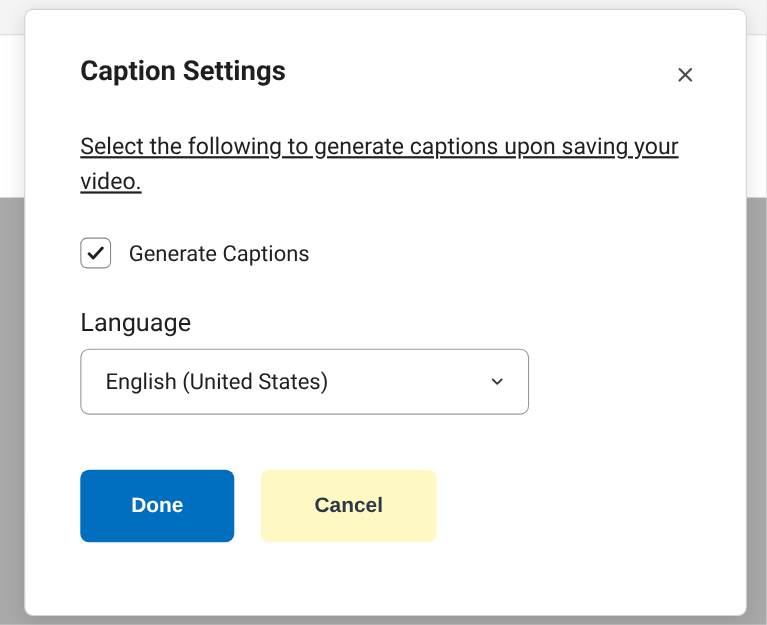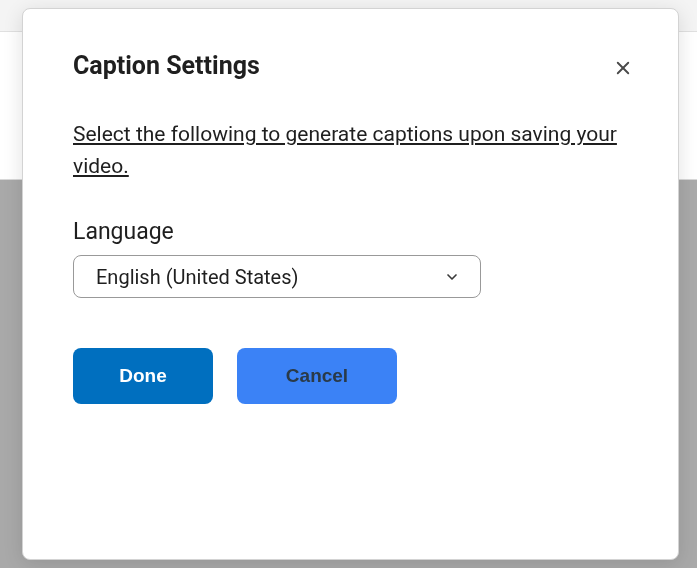--- a/index.html
+++ b/index.html
@@ -105,21 +105,21 @@
       color: #1f1f1f;
     }
     .field-label {
       margin-top: 36px;
       font-size: 23px;
       color: #1f1f1f;
     }
     .select {
       margin-top: 10px;
       width: 408px;
-      height: 43px;
+      height: 60px;
       border: 1px solid #999;
       border-radius: 8px;
       background: #fff;
       display: flex;
       align-items: center;
       justify-content: space-between;
       padding: 0 20px 0 22px;
       cursor: pointer;
     }
     .select-value {
@@ -130,38 +130,38 @@
       width: 16px;
       height: 16px;
       color: #3a3a3a;
     }
     .button-row {
       margin-top: 50px;
       display: flex;
       gap: 24px;
     }
     .btn {
-      height: 56px;
+      height: 66px;
       border-radius: 8px;
       border: none;
       font-size: 19px;
       font-weight: 700;
       cursor: pointer;
       padding: 6px 30px;
       display: flex;
       align-items: center;
       justify-content: center;
     }
     .btn-primary {
       background: #006fbf;
       color: #ffffff;
       width: 140px;
     }
     .btn-secondary {
-      background: #3b82f6;
+      background: #fef9c3;
       color: #2a3a48;
       width: 160px;
     }
   </style>
 </head>
 <body>
 
 <div class="backdrop-top"></div>
 <div class="backdrop-stripe"></div>
 
@@ -171,20 +171,28 @@
     <button class="close-btn">
       <svg viewBox="0 0 24 24" fill="none" stroke="currentColor" stroke-width="2.5" stroke-linecap="round">
         <line x1="5" y1="5" x2="19" y2="19"></line>
         <line x1="19" y1="5" x2="5" y2="19"></line>
       </svg>
     </button>
   </div>
 
   <p class="description">Select the following to generate captions upon saving your video.</p>
 
+  <div class="checkbox-row">
+    <div class="checkbox" role="checkbox" aria-checked="true">
+      <svg viewBox="0 0 24 24" fill="none" stroke="#1f1f1f" stroke-width="3.5" stroke-linecap="round" stroke-linejoin="round">
+        <polyline points="4 13 9 18 20 6"></polyline>
+      </svg>
+    </div>
+    <span class="checkbox-label">Generate Captions</span>
+  </div>
 
   <div class="field-label">Language</div>
 
   <div class="select" role="combobox">
     <span class="select-value">English (United States)</span>
     <svg viewBox="0 0 24 24" fill="none" stroke="currentColor" stroke-width="2.5" stroke-linecap="round" stroke-linejoin="round">
       <polyline points="6 9 12 15 18 9"></polyline>
     </svg>
   </div>
 

